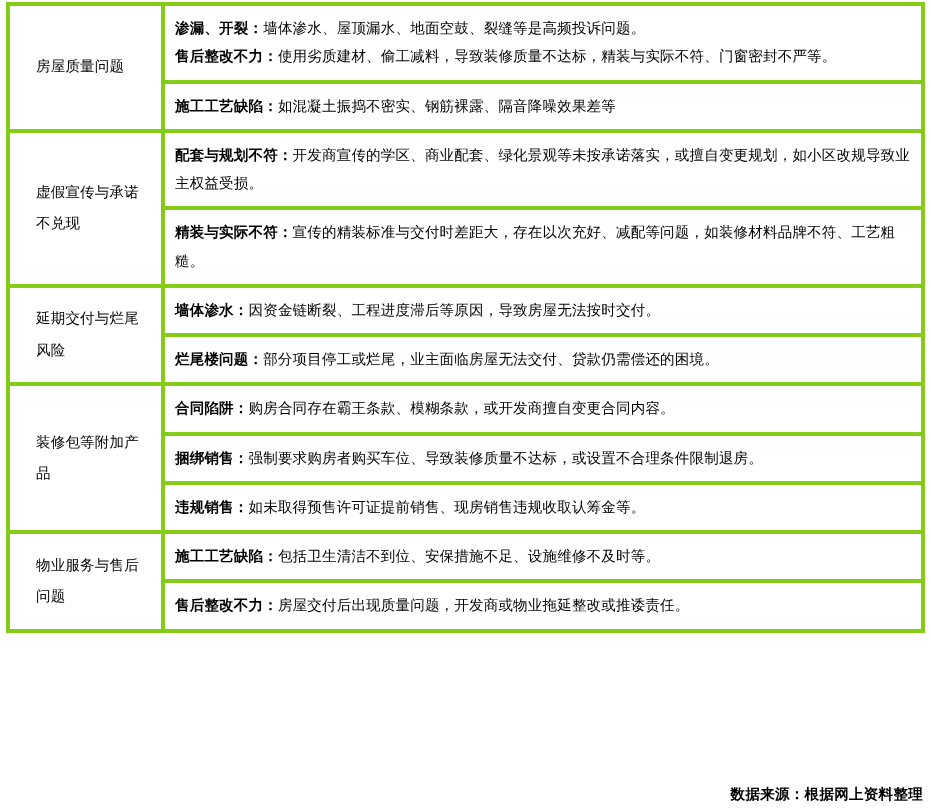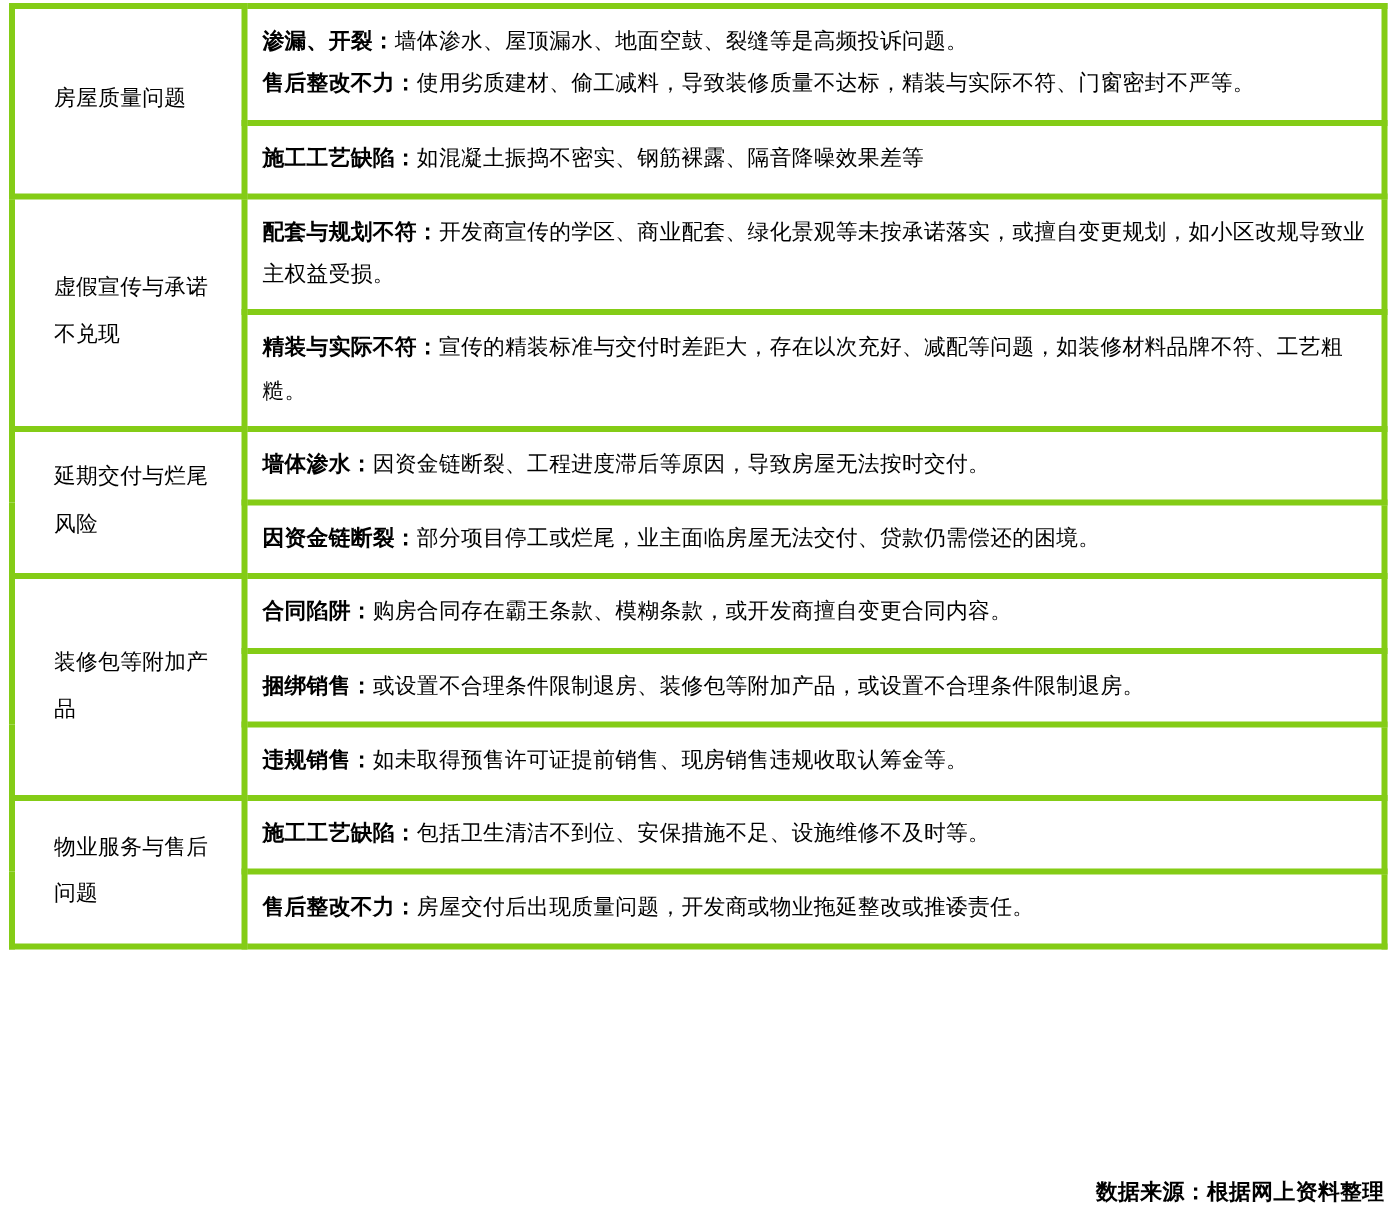--- a/index.html
+++ b/index.html
@@ -103,35 +103,35 @@
       <tr>
         <td class="cat" rowspan="2">
           <span class="cat-text">延期交付与烂尾风险</span>
         </td>
         <td class="detail">
           <span class="lead">墙体渗水：</span><span>因资金链断裂、工程进度滞后等原因，导致房屋无法按时交付。</span>
         </td>
       </tr>
       <tr>
         <td class="detail">
-          <span class="lead">因资金链断裂：</span><span>部分项目停工或烂尾，业主面临房屋无法交付、贷款仍需偿还的困境。</span>
+          <span class="lead">烂尾楼问题：</span><span>部分项目停工或烂尾，业主面临房屋无法交付、贷款仍需偿还的困境。</span>
         </td>
       </tr>
 
       <tr>
         <td class="cat" rowspan="3">
           <span class="cat-text">装修包等附加产品</span>
         </td>
         <td class="detail">
           <span class="lead">合同陷阱：</span><span>购房合同存在霸王条款、模糊条款，或开发商擅自变更合同内容。</span>
         </td>
       </tr>
       <tr>
         <td class="detail">
-          <span class="lead">捆绑销售：</span><span>或设置不合理条件限制退房、装修包等附加产品，或设置不合理条件限制退房。</span>
+          <span class="lead">捆绑销售：</span><span>强制要求购房者购买车位、导致装修质量不达标，或设置不合理条件限制退房。</span>
         </td>
       </tr>
       <tr>
         <td class="detail">
           <span class="lead">违规销售：</span><span>如未取得预售许可证提前销售、现房销售违规收取认筹金等。</span>
         </td>
       </tr>
 
       <tr>
         <td class="cat" rowspan="2">

